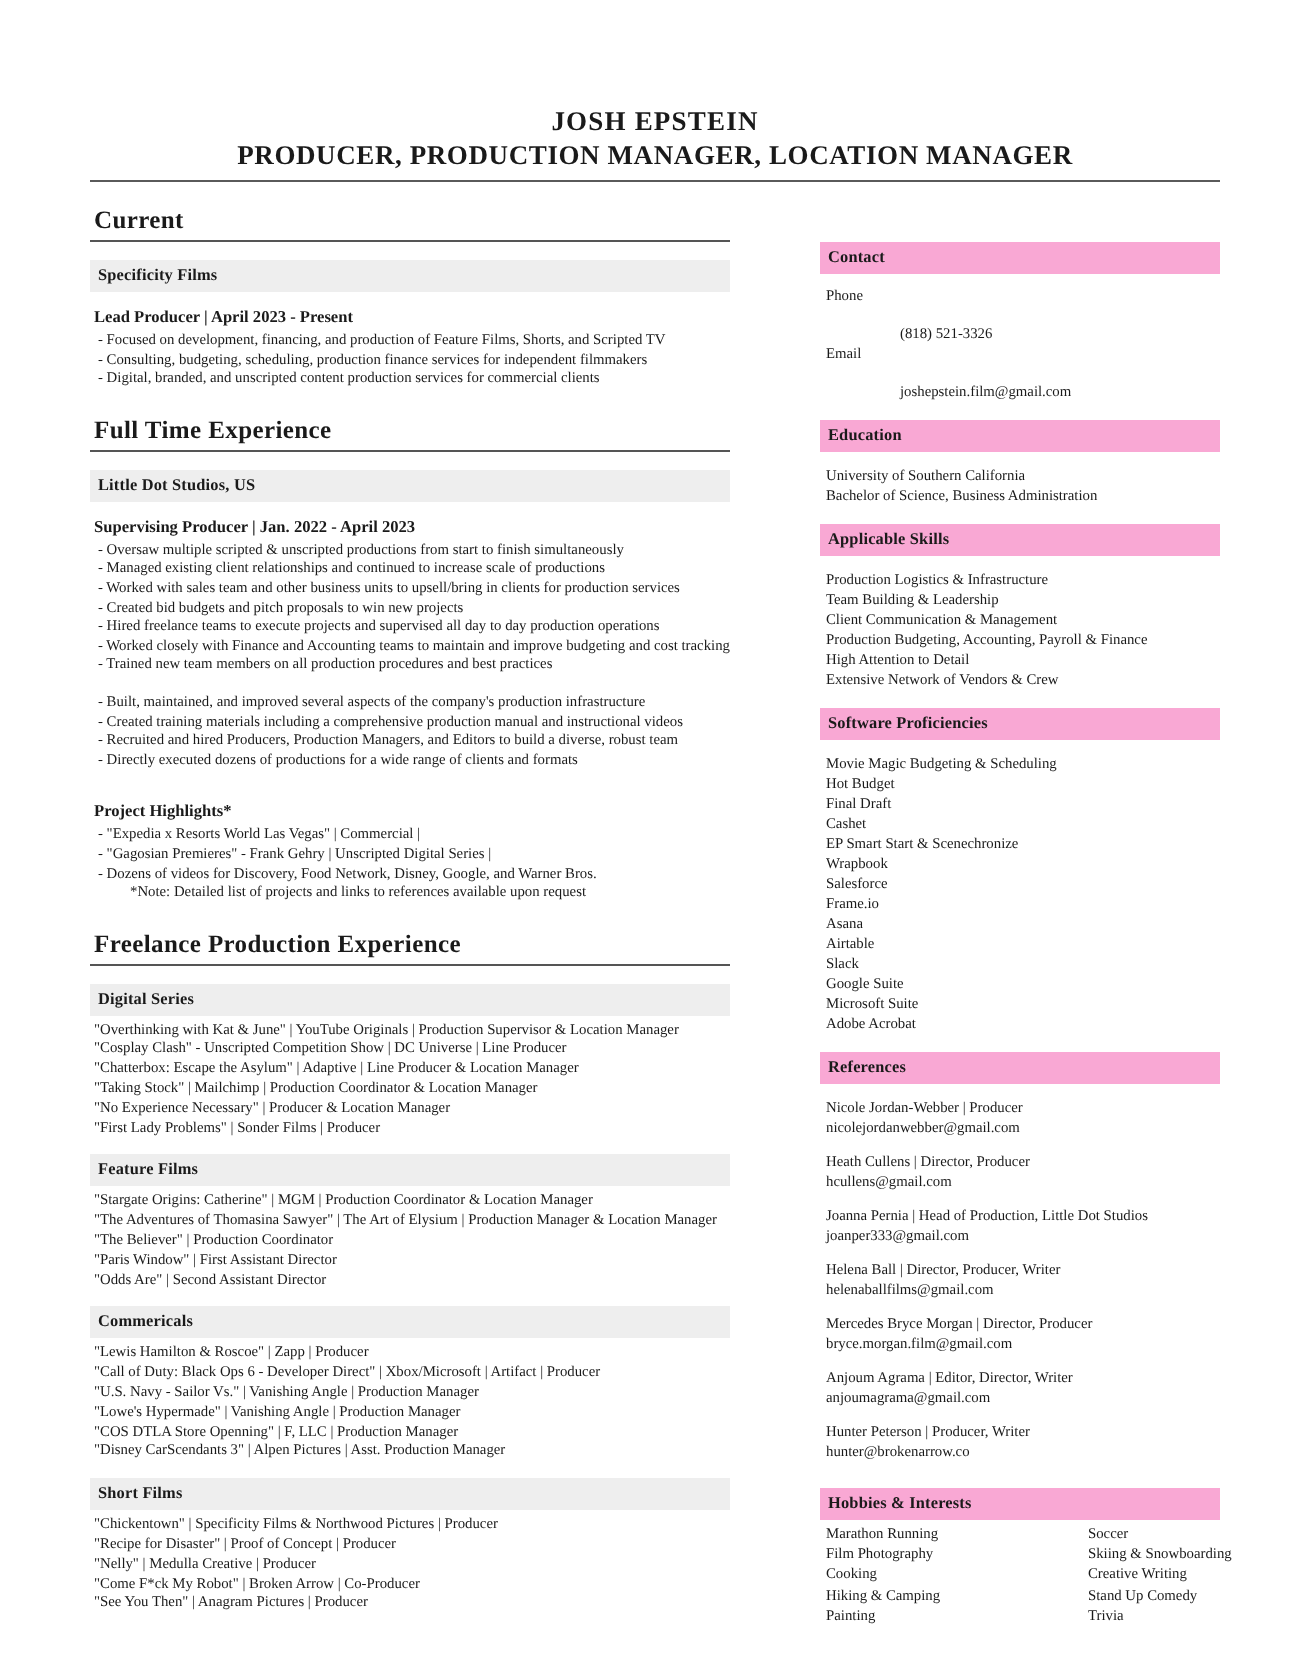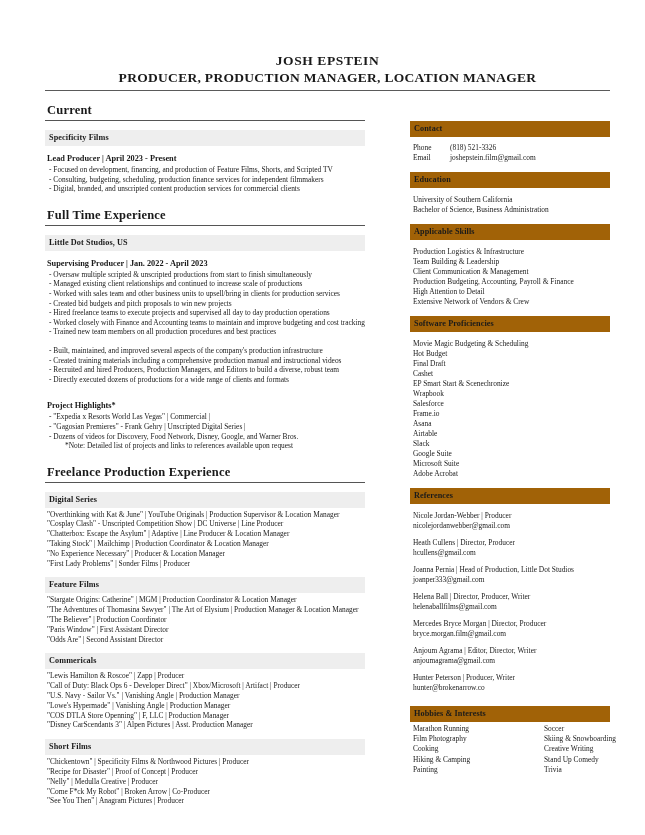--- a/index.html
+++ b/index.html
@@ -68,21 +68,21 @@
   
   .band {
     background: #eeeeee;
     font-size: 8.2px;
     font-weight: bold;
     padding: 3px 0 3px 4px;
     letter-spacing: 0.1px;
     line-height: 10px;
   }
   .band-r {
-    background: #a16207;
+    background: #f9a8d4;
     font-size: 8.2px;
     font-weight: bold;
     padding: 3px 0 3px 4px;
     letter-spacing: 0.1px;
     line-height: 10px;
   }
 
   
   .jobtitle {
     font-size: 8.3px;
@@ -110,21 +110,21 @@
   .blocklist { margin-top: 2px; }
 
   
   .r-rows { margin: 6px 0 0 3px; }
   .r-kv {
     display: flex;
     font-size: 7.4px;
     line-height: 10px;
   }
   .r-k { width: 37px; flex: 0 0 37px; }
-  .r-v { flex: 1 1 auto; }
+  .r-v { flex: 1 1 auto; margin-top: 19px; }
   .r-line {
     font-size: 7.4px;
     line-height: 10px;
     margin-left: 3px;
   }
   .r-block { margin: 7px 0 0 0; }
   .ref-grp { margin-bottom: 7px; }
   .ref-name {
     font-size: 7.4px;
     line-height: 10px;

